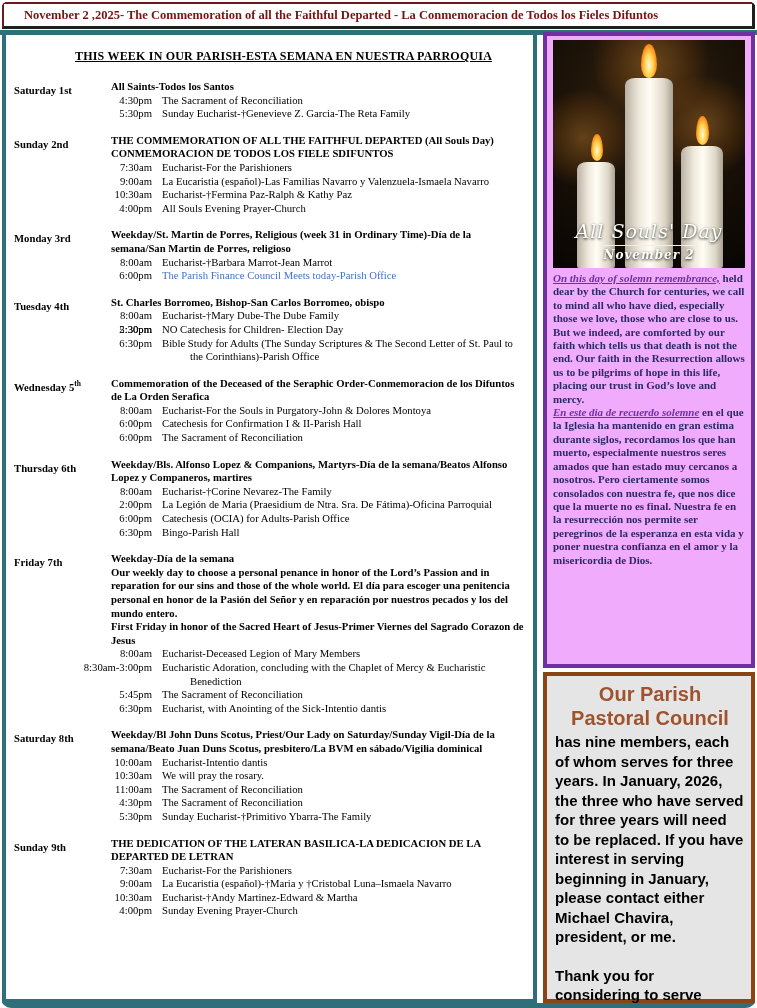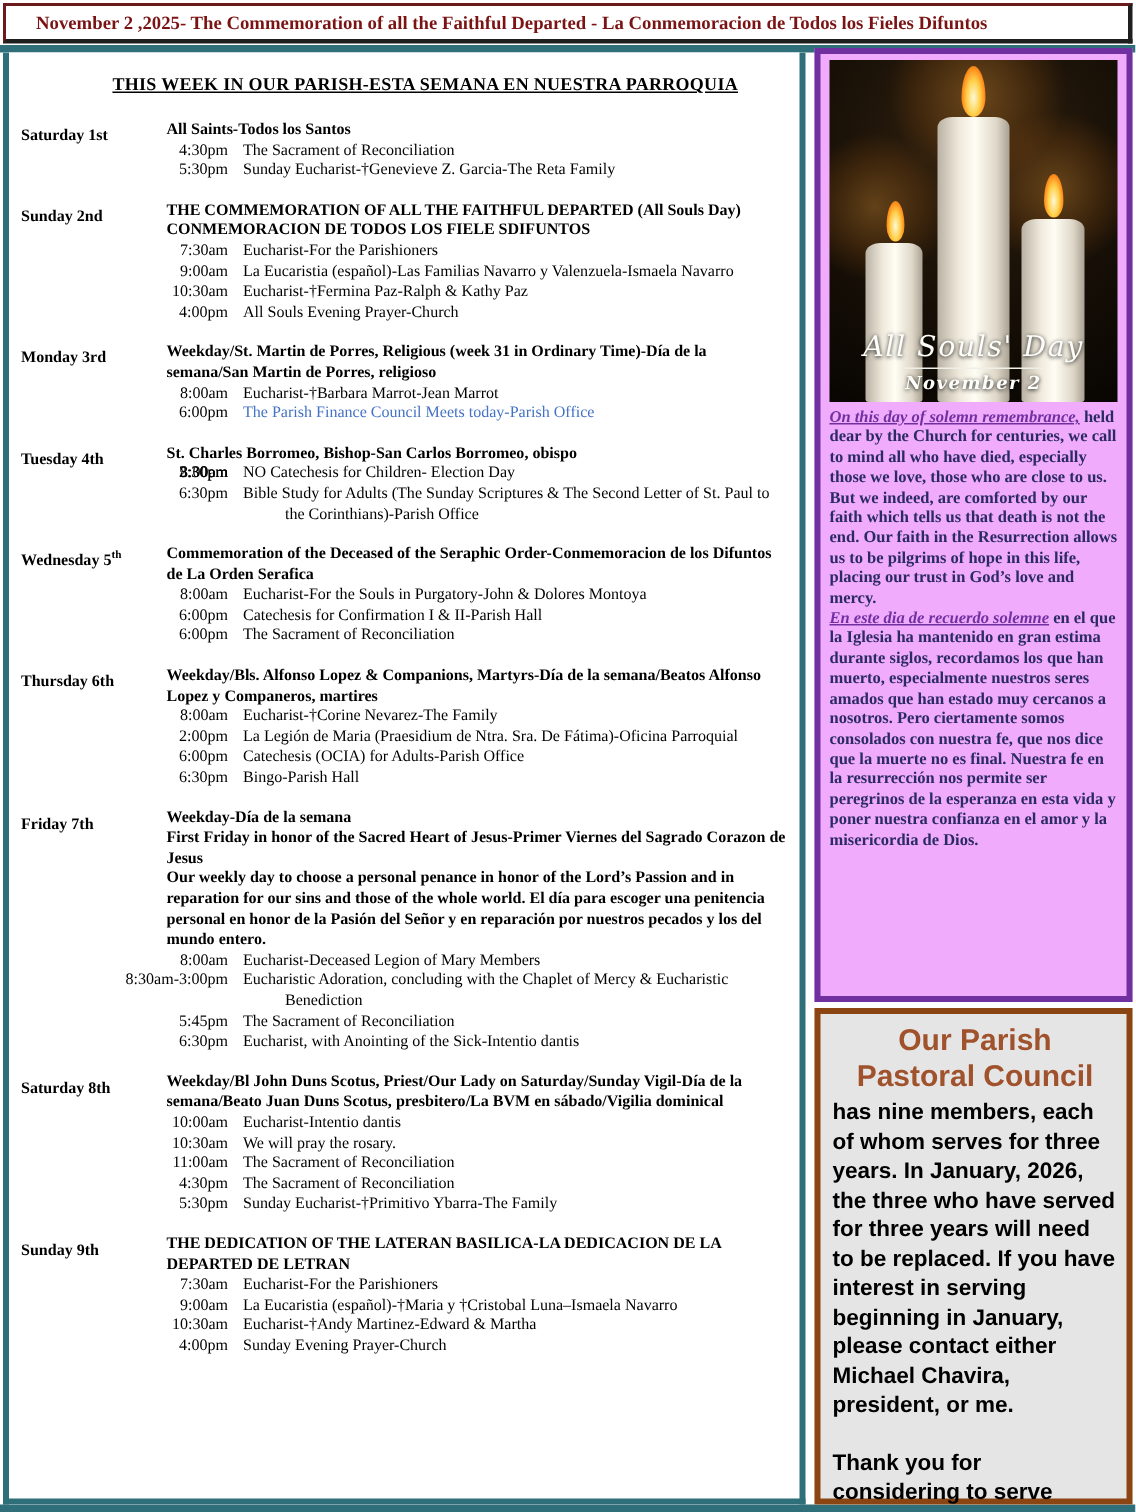--- a/index.html
+++ b/index.html
@@ -2,21 +2,21 @@
 <html style="--teal: #2E6F7A; --purple: #7030A0; --brown: #8B4513; --banner_red: #7A1313; --navy: #2B2A66; --lead_purple: #7030A0; --event_blue: #4472C4; --council_brown: #A0522D;"><head>
 <meta charset="utf-8">
 <style>
   :root{
     --teal:#2E6F7A; --purple:#7030A0; --brown:#8B4513; --banner_red:#7A1313;
     --navy:#2B2A66; --lead_purple:#7030A0; --event_blue:#4472C4; --council_brown:#A0522D;
   }
   *{box-sizing:border-box;}
   html,body{margin:0;padding:0;}
   body{width:757px;height:1008px;background:#fff;font-family:"Liberation Serif",serif;color:#000;}
-  #page{position:relative;width:757px;height:1008px;overflow:hidden;background:#fff;}
+  #page{position:relative;width:757px;height:1008px;overflow:hidden;background:#fff;border-radius:12px;}
 
   
   #banner{position:absolute;left:2px;top:2px;width:753px;height:27px;background:#fff;
     border:2px solid #6B1B1B;border-right:3px solid #1F1F1F;border-bottom:3px solid #1F1F1F;
     display:flex;align-items:center;padding-left:20px;}
   #banner .banner-text{font-size:12.5px;font-weight:bold;color:var(--banner_red);white-space:nowrap;}
 
   
   .teal-bar{position:absolute;left:0;width:757px;height:5px;background:var(--teal);}
   #teal-top{top:30px;} #teal-bottom{bottom:0;}
@@ -161,20 +161,21 @@
 
   <div class="day-block">
     <div class="day-label"><span class="day-main">Tuesday 4th</span><sup class="day-sup"></sup></div>
     <div class="day-content">
       <div class="day-titles">
   <div class="day-title">St. Charles Borromeo, Bishop-San Carlos Borromeo, obispo</div>
 </div>
       <div class="day-events">
   <div class="event-row">
     <span class="event-time">8:00am</span>
+    <span class="event-text">Eucharist-†Mary Dube-The Dube Family</span>
   </div>
 
   <div class="event-row">
     <span class="event-time">2:30pm</span>
   </div>
 
   <div class="event-row">
     <span class="event-time">5:30pm</span>
     <span class="event-text">NO Catechesis for Children- Election Day</span>
   </div>
@@ -241,23 +242,23 @@
 </div>
     </div>
   </div>
 
   <div class="day-block">
     <div class="day-label"><span class="day-main">Friday 7th</span><sup class="day-sup"></sup></div>
     <div class="day-content">
       <div class="day-titles">
   <div class="day-title">Weekday-Día de la semana</div>
 
+  <div class="day-title">Our weekly day to choose a personal penance in honor of the Lord’s Passion and in reparation for our sins and those of the whole world.  El día para escoger una penitencia personal en honor de la Pasión del Señor y en reparación por nuestros pecados y los del mundo entero.</div>
+
   <div class="day-title">First Friday in honor of the Sacred Heart of Jesus-Primer Viernes del Sagrado Corazon de Jesus</div>
-
-  <div class="day-title">Our weekly day to choose a personal penance in honor of the Lord’s Passion and in reparation for our sins and those of the whole world.  El día para escoger una penitencia personal en honor de la Pasión del Señor y en reparación por nuestros pecados y los del mundo entero.</div>
 </div>
       <div class="day-events">
   <div class="event-row">
     <span class="event-time">8:00am</span>
     <span class="event-text">Eucharist-Deceased Legion of Mary Members</span>
   </div>
 
   <div class="event-row">
     <span class="event-time">8:30am-3:00pm</span>
     <span class="event-text">Eucharistic Adoration, concluding with the Chaplet of Mercy &amp; Eucharistic Benediction</span>

